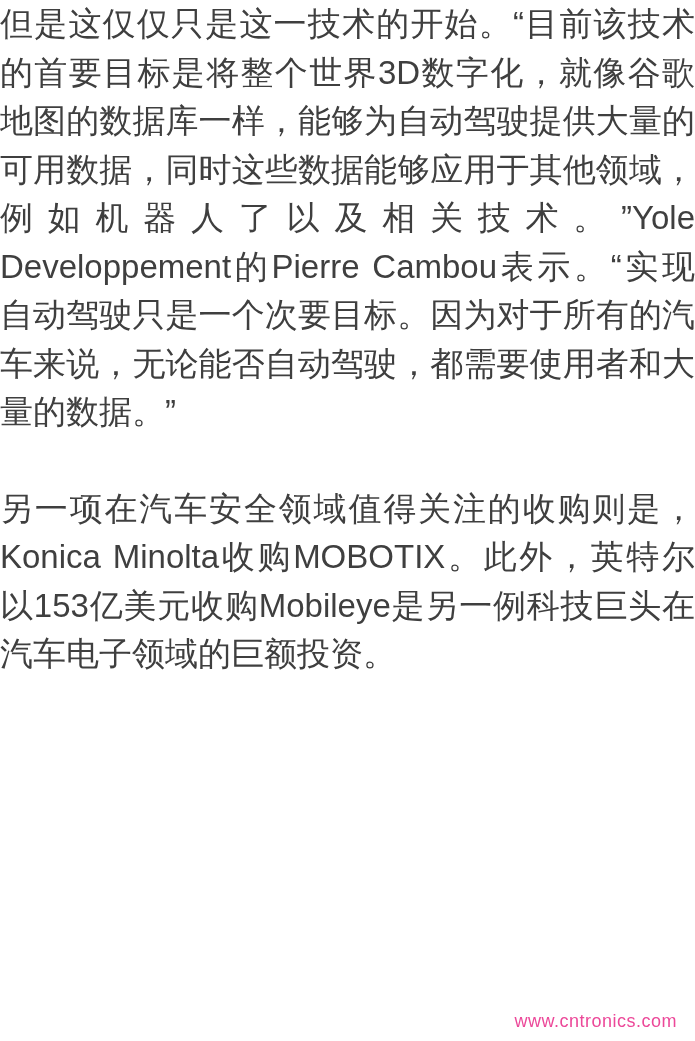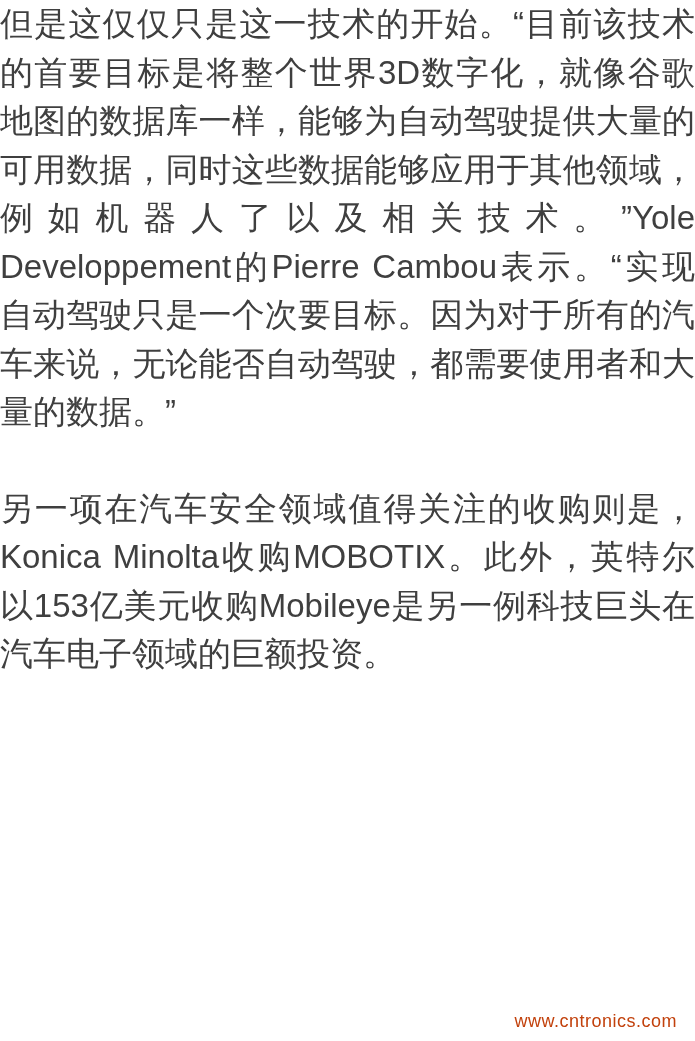--- a/index.html
+++ b/index.html
@@ -40,13 +40,13 @@
 </style>
 </head>
 <body style="background: rgb(255, 255, 255);">
 
 <main class="article" style="color: rgb(63, 63, 63);">
 
     <p>但是这仅仅只是这一技术的开始。“目前该技术的首要目标是将整个世界3D数字化，就像谷歌地图的数据库一样，能够为自动驾驶提供大量的可用数据，同时这些数据能够应用于其他领域，例如机器人了以及相关技术。”Yole Developpement的Pierre Cambou表示。“实现自动驾驶只是一个次要目标。因为对于所有的汽车来说，无论能否自动驾驶，都需要使用者和大量的数据。”</p>
     <p>另一项在汽车安全领域值得关注的收购则是，Konica Minolta收购MOBOTIX。此外，英特尔以153亿美元收购Mobileye是另一例科技巨头在汽车电子领域的巨额投资。</p>
   </main>
 
-<div class="watermark" style="color: #c2410c; margin-top: 16px;">www.cntronics.com</div>
+<div class="watermark" style="color: #ec4899; margin-top: 16px;">www.cntronics.com</div>
 
 </body></html>

